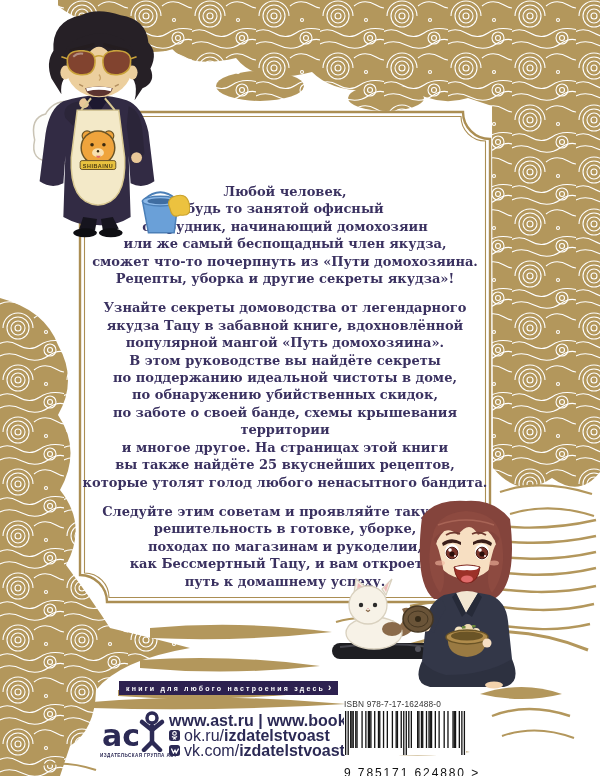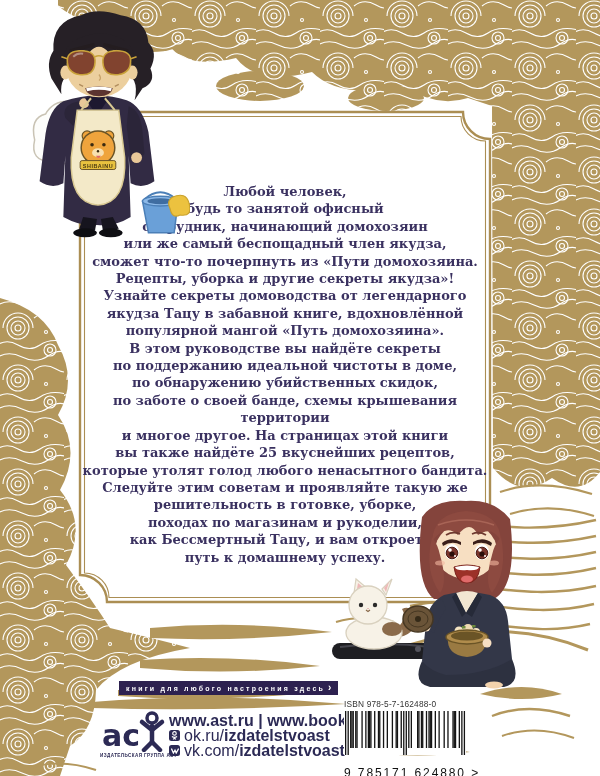--- a/index.html
+++ b/index.html
@@ -4,21 +4,21 @@
 <style>
   html,body{margin:0;padding:0}
   .page{position:relative;width:600px;height:776px;background:#ffffff;overflow:hidden;
         font-family:"Liberation Sans",sans-serif}
   .layer{position:absolute;left:0;top:0}
   
   .copy{position:absolute;left:78px;top:183px;width:414px;text-align:center;
         font-family:"DejaVu Serif",serif;font-weight:700;color:#3a3160;
         font-size:13px;line-height:17.4px}
   .para{white-space:pre-line}
-  .para + .para{margin-top:0}
+  .para + .para{margin-top:12px}
   
   .tagline{position:absolute;left:119px;top:681px;height:14px;display:flex;align-items:center;
            gap:5px;background:#2d2150;color:#ffffff;padding:0 7px;font-size:7px;
            letter-spacing:2.2px;font-weight:700}
   .tagline .arrow{letter-spacing:0;font-size:10px;line-height:1;margin-left:-2px}
   
   .publisher{position:absolute;left:100px;top:710px;display:flex;gap:3px;color:#2c2a55}
   .logo{width:66px;text-align:center}
   .logo-caption{font-size:4.6px;letter-spacing:.4px;margin-top:1px;white-space:nowrap;font-weight:700}
   .links{padding-top:3px;font-size:16px;line-height:15px}
@@ -317,21 +317,21 @@
           <svg width="8" height="6" viewBox="0 0 10 7">
               <path d="M0.5,0.5 L3,6 L5,2.5 L6.5,6 L9.5,0.5" stroke="#ffffff" stroke-width="1.6" fill="none"></path>
             </svg>
         </span>
         <span><span>vk.com/</span><span class="b">izdatelstvoast</span></span>
       </div>
     </div>
   </div>
 
   <div class="isbn-block">
-    <div class="isbn">ISBN 978-5-7-162488-0</div>
+    <div class="isbn">ISBN 978-7-17-162488-0</div>
     <svg class="barcode" width="122" height="44" viewBox="0 0 122 44">
       <g transform="translate(1,0)">
           <rect x="0.00" y="0" width="1.31" height="44" fill="#141414"></rect>
           <rect x="2.53" y="0" width="1.31" height="44" fill="#141414"></rect>
           <rect x="5.05" y="0" width="1.31" height="37" fill="#141414"></rect>
           <rect x="6.32" y="0" width="1.31" height="37" fill="#141414"></rect>
           <rect x="7.58" y="0" width="1.31" height="37" fill="#141414"></rect>
           <rect x="10.11" y="0" width="1.31" height="37" fill="#141414"></rect>
           <rect x="11.37" y="0" width="1.31" height="37" fill="#141414"></rect>
           <rect x="16.42" y="0" width="1.31" height="37" fill="#141414"></rect>

